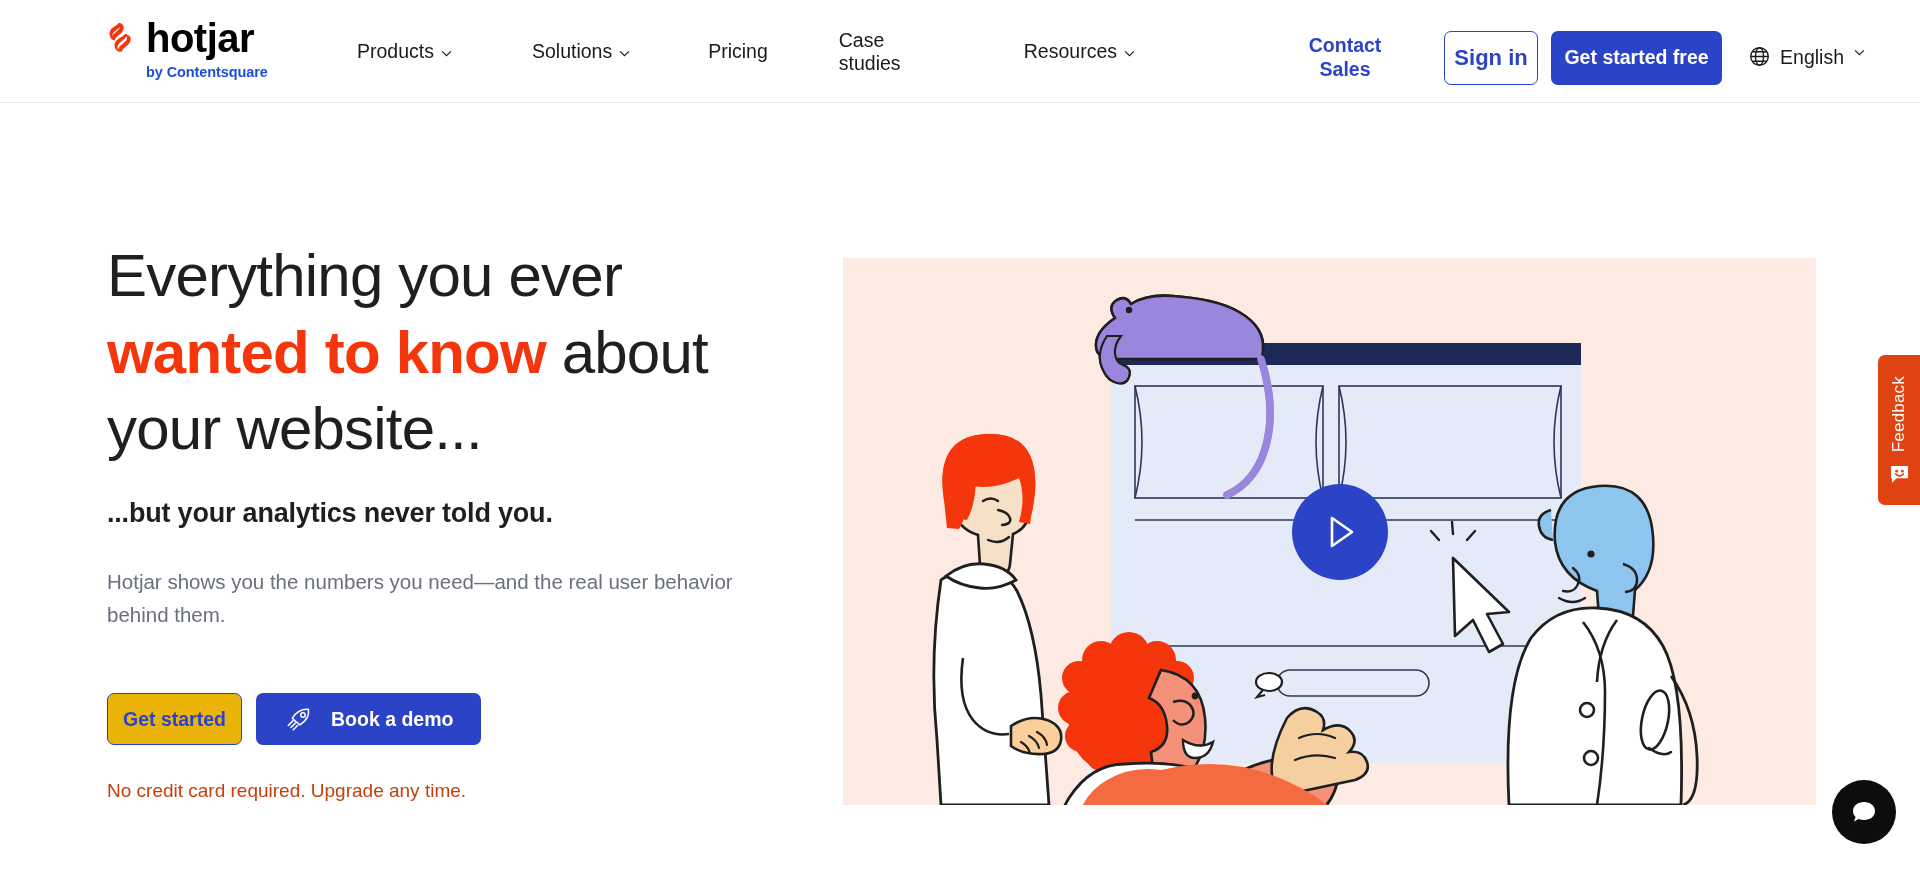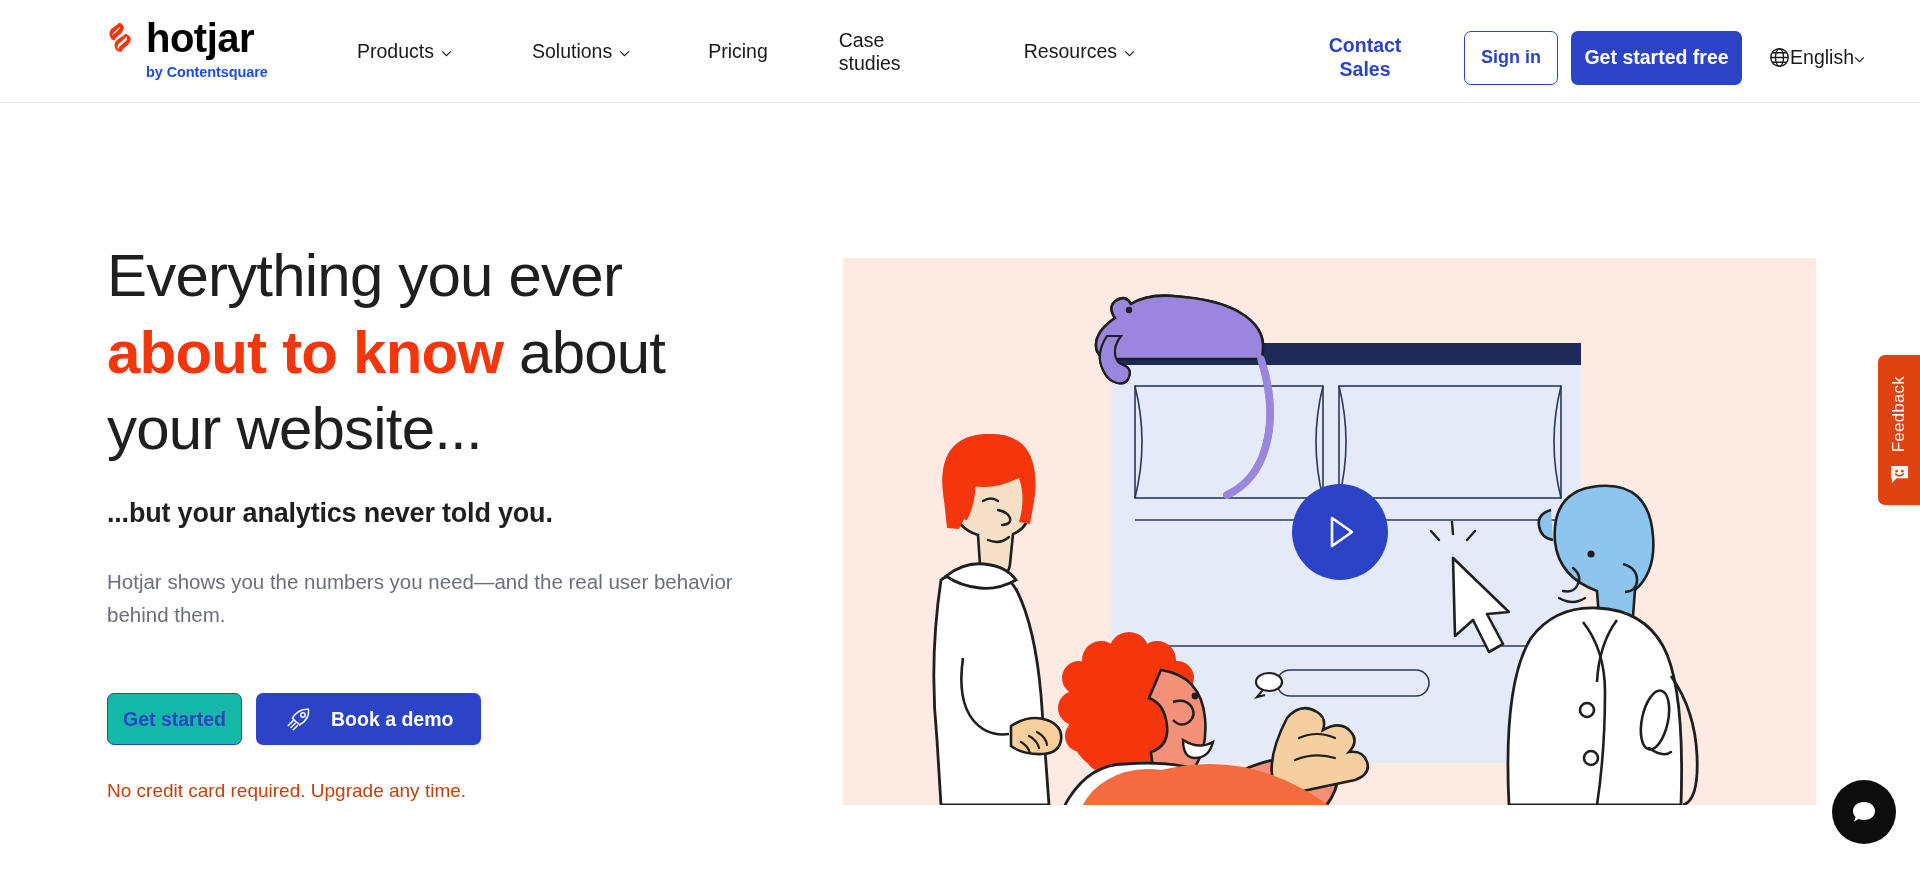--- a/index.html
+++ b/index.html
@@ -53,35 +53,35 @@
   }
   .contact-sales {
     font-size: 19.5px; font-weight: 700; color: #2b44c7;
     text-align: center; line-height: 1.2; cursor: pointer;
     width: 104px;
   }
   .btn-signin {
     margin-left: 47px;
     width: 94px; height: 54px; border: 1.5px solid #2b44c7;
     border-radius: 7px; color: #2b44c7; background: #fff;
-    font-size: 18px; font-weight: 700; line-height: 1.18;
+    font-size: 22px; font-weight: 700; line-height: 1.18;
     display: flex; align-items: center; justify-content: center;
     text-align: center; cursor: pointer;
   }
   .btn-getstarted {
     margin-left: 13px;
     width: 171px; height: 54px; border-radius: 7px;
     background: #2b44c7; color: #fff;
     font-size: 19.5px; font-weight: 700; line-height: 1.18;
     display: flex; align-items: center; justify-content: center;
     text-align: center; cursor: pointer;
   }
   .lang {
     margin-left: 27px; margin-right: 55px;
-    display: flex; align-items: center; gap: 0;
+    display: flex; align-items: flex-start; gap: 10px;
     font-size: 19.5px; color: #1a1a1a; cursor: pointer;
   }
   .globe { width: 21px; height: 21px; }
 
   
   .hero-left { position: absolute; left: 107px; top: 238px; width: 680px; }
   .headline {
     font-size: 60px; font-weight: 400; color: #1f1f1f;
     line-height: 1.275; letter-spacing: -0.8px;
   }
@@ -91,21 +91,21 @@
     font-size: 27px; font-weight: 700; color: #1f1f1f;
     letter-spacing: -0.2px;
   }
   .body-copy {
     margin-top: 36px; width: 655px;
     font-size: 20.5px; color: #6a6f7c; line-height: 1.63;
   }
   .cta-row { margin-top: 62px; display: flex; align-items: center; gap: 14px; }
   .btn-outline {
     width: 135px; height: 52px; border: 1.5px solid #2b44c7;
-    border-radius: 7px; color: #2b44c7; background: #14b8a6;
+    border-radius: 7px; color: #2b44c7; background: #eab308;
     font-size: 19.5px; font-weight: 700;
     display: flex; align-items: center; justify-content: center;
     cursor: pointer;
   }
   .btn-solid {
     height: 52px; padding: 0 28px; border-radius: 7px;
     background: #2b44c7; color: #fff; font-size: 19.5px; font-weight: 700;
     display: flex; align-items: center; gap: 18px; cursor: pointer;
   }
   .rocket { width: 29px; height: 29px; flex: none; }
@@ -206,21 +206,21 @@
       <span>English</span>
       <svg class="chev" viewBox="0 0 12 8">
           <path d="M1 1.5 L6 6.5 L11 1.5" fill="none" stroke="#1a1a1a" stroke-width="1.3"></path>
         </svg>
     </div>
   </div>
 </div>
 
 <div class="hero-left">
   <h1 class="headline">
-    <span>Everything you ever </span><span class="hl-accent">about to know</span><span> about your website...</span>
+    <span>Everything you ever </span><span class="hl-accent">wanted to know</span><span> about your website...</span>
   </h1>
   <div class="subhead">...but your analytics never told you.</div>
   <p class="body-copy">Hotjar shows you the numbers you need—and the real user behavior behind them.</p>
 
   <div class="cta-row">
     <div class="btn-outline">Get started</div>
     <div class="btn-solid">
       <svg class="rocket" viewBox="0 0 30 30">
         <g fill="none" stroke="#fff" stroke-width="1.6" stroke-linecap="round" stroke-linejoin="round">
           <path d="M12.5 17.6 C10.6 15.8 10.4 15.5 8.6 13.6 C12.5 7.5 18.5 3.8 25.3 4.4 C26.3 11 22.3 16.9 16.4 20.6 C14.6 18.8 14.3 18.5 12.5 17.6 Z"></path>

